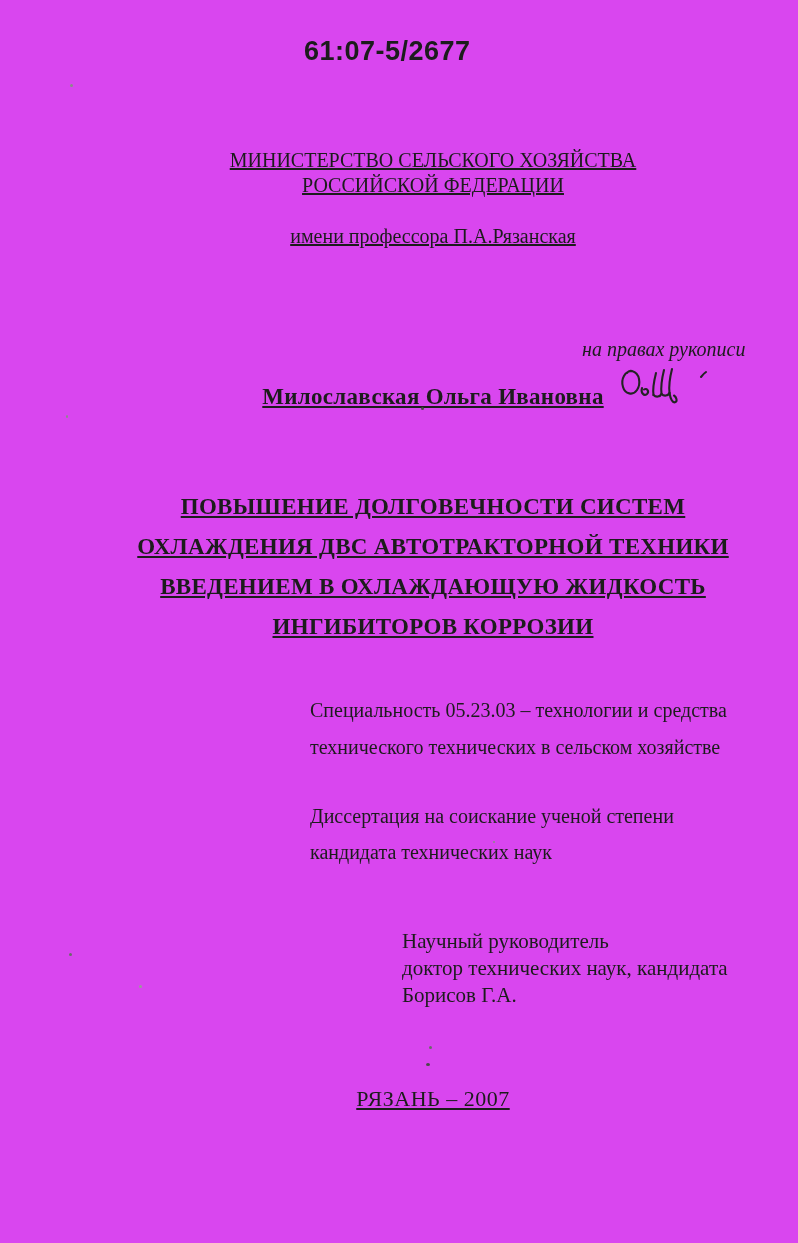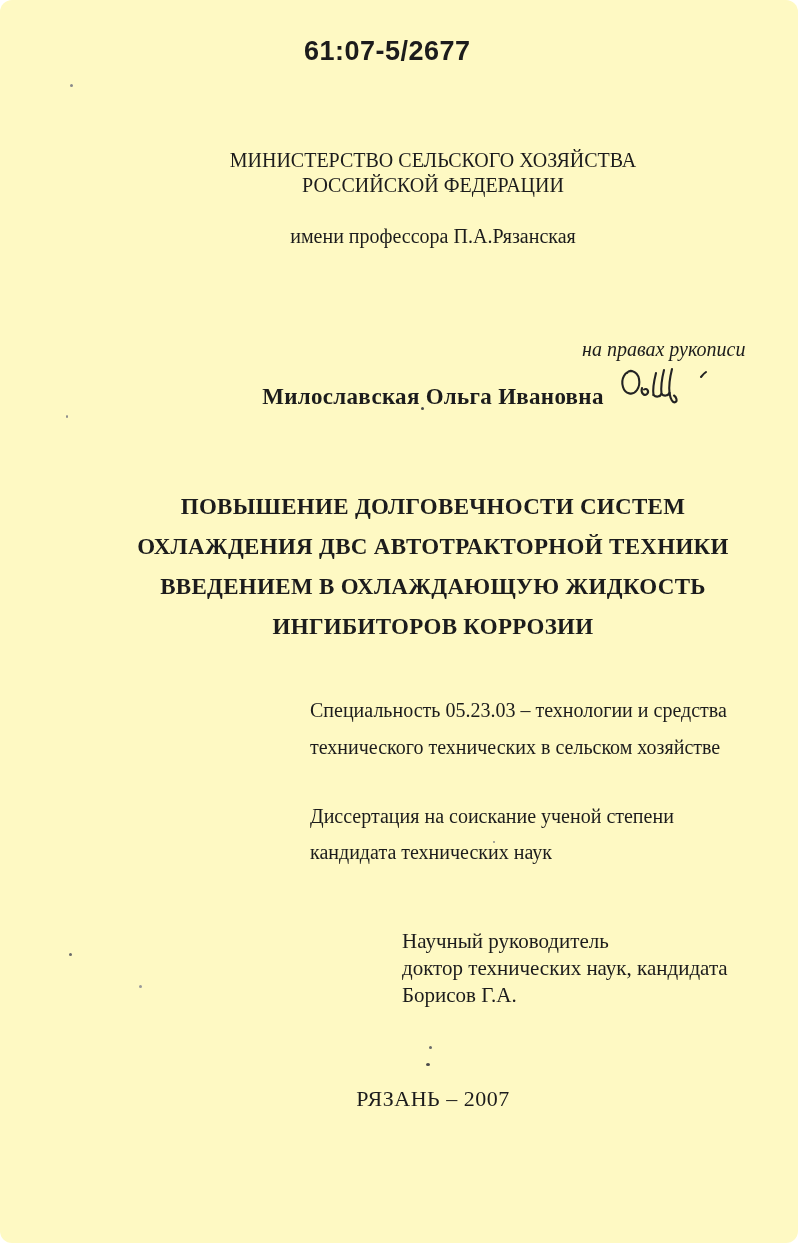--- a/index.html
+++ b/index.html
@@ -11,29 +11,29 @@
     width: 798px;
     height: 1243px;
     position: relative;
     overflow: hidden;
     font-family: "Liberation Serif", serif;
     color: #1c1c1c;
   }
   .page {
     position: absolute;
     inset: 0;
-    background: #fef9c3;
-    border-radius: 12px;
+    background: #d946ef;
   }
   
   .centered {
     position: absolute;
     left: 70px;
     width: 726px;
     text-align: center;
+    text-decoration: underline;
   }
   .catalog-number {
     position: absolute;
     left: 304px;
     top: 36px;
     font-family: "Liberation Sans", sans-serif;
     font-weight: bold;
     font-size: 27px;
     letter-spacing: 0.5px;
   }

